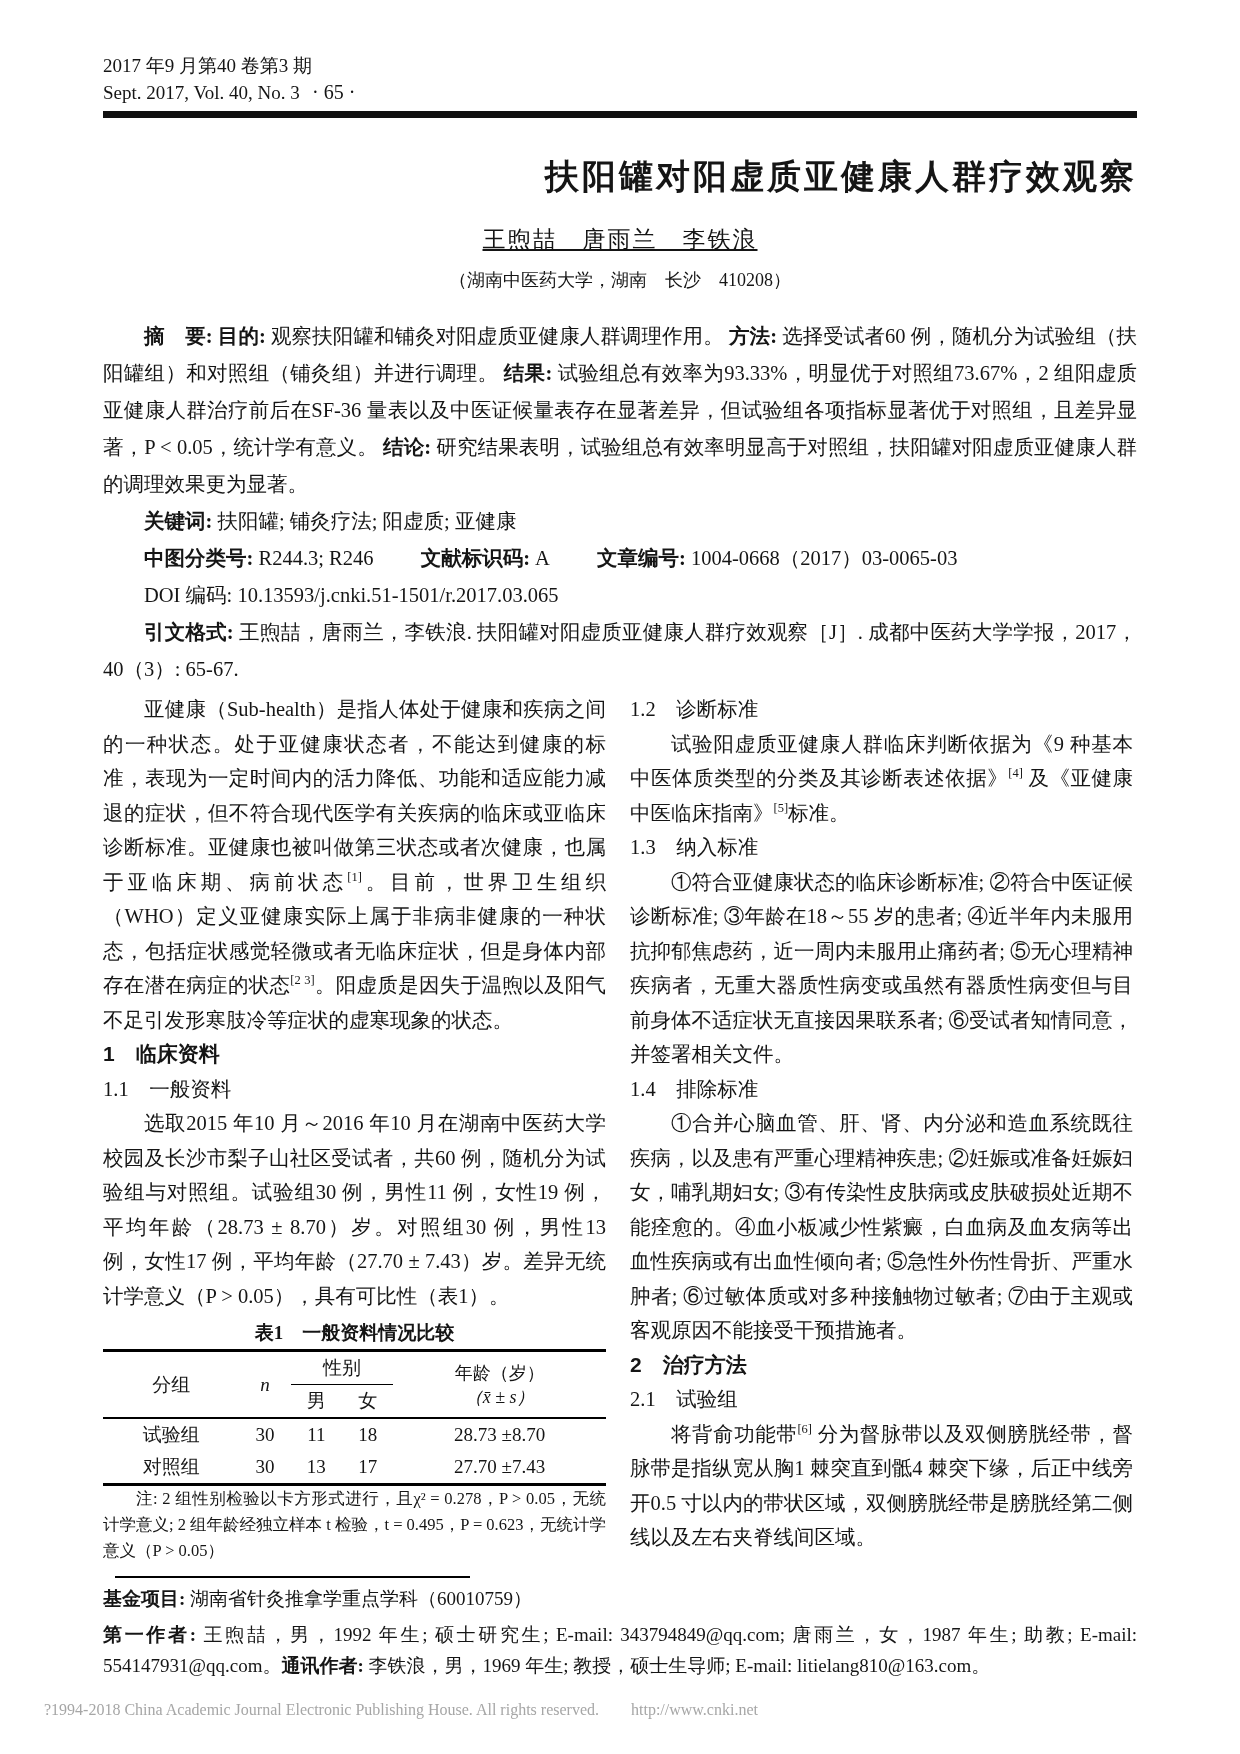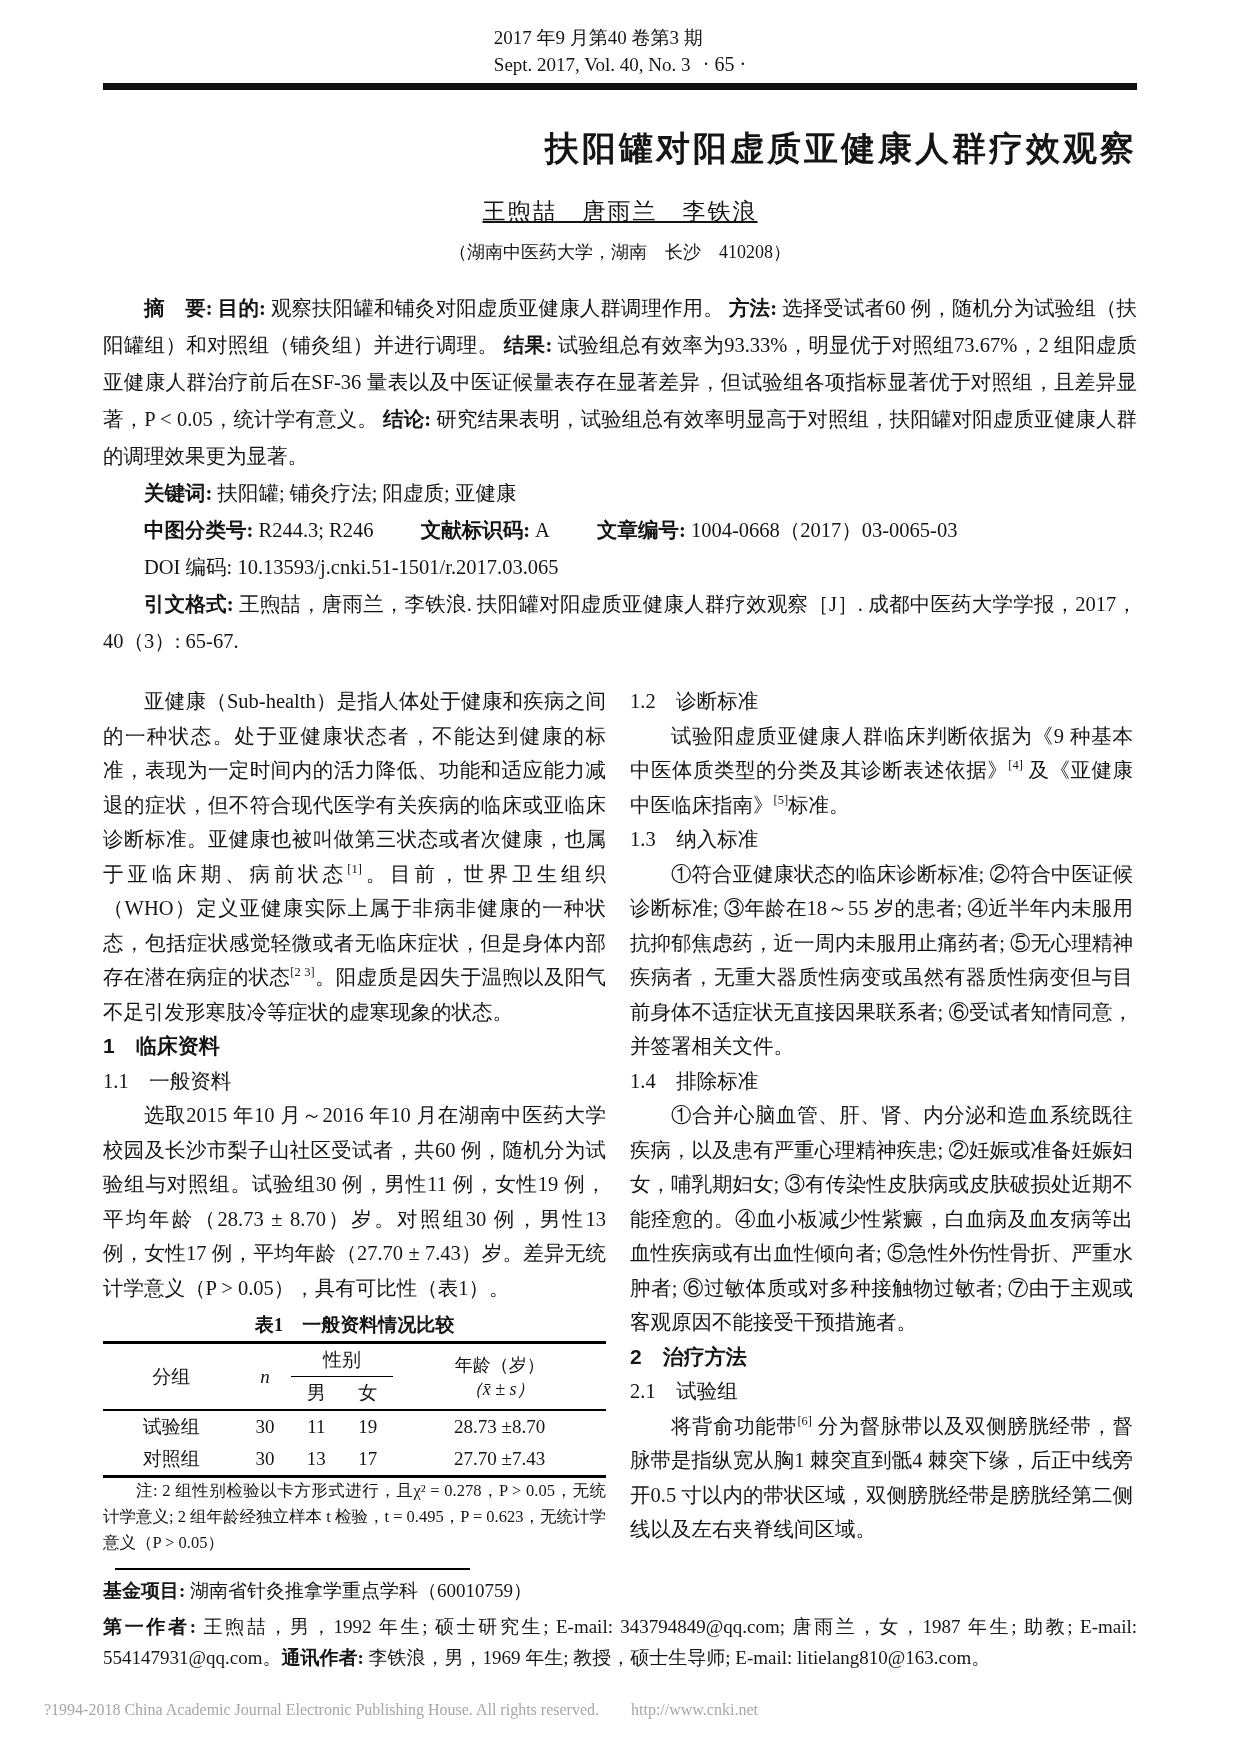--- a/index.html
+++ b/index.html
@@ -1,21 +1,21 @@
 <!DOCTYPE html>
 <html lang="zh"><head>
 <meta charset="utf-8">
 <style>
   html,body{margin:0;padding:0;background:#ffffff;}
   .page{position:relative;width:1240px;height:1754px;background:#fff;overflow:hidden;
         font-family:"Liberation Serif","DejaVu Serif",serif;color:#151515;}
   .content{padding:0 103px;}
 
   
-  .jheader{display:flex;justify-content:center;align-items:flex-end;padding-top:24px;}
+  .jheader{display:flex;justify-content:flex-start;align-items:flex-end;padding-top:52px;}
   .jheader .hleft{font-size:19px;line-height:27px;}
   .jheader .hcenter{text-align:center;font-size:19px;line-height:27px;}
   .jheader .hcenter .en{word-spacing:9px;}
   .jheader .hright{font-size:20px;line-height:27px;}
   .rule{height:7px;background:#101010;margin-top:5px;}
 
   
   .title{margin:36px 0 0;text-align:right;font-size:34px;letter-spacing:3px;font-weight:bold;
          font-family:"Liberation Sans","DejaVu Sans",sans-serif;}
   .authors{margin-top:24px;text-align:center;font-size:23px;letter-spacing:2px;text-decoration:underline;}
@@ -23,21 +23,21 @@
 
   
   .frontmatter{margin-top:26px;font-size:20.5px;line-height:37px;text-align:justify;}
   .frontmatter p{margin:0;}
   .indent{text-indent:2em;}
   .b{font-weight:bold;}
   .gap{margin-right:42px;}
   .it{font-style:italic;}
 
   
-  .cols{display:flex;gap:24px;margin-top:24px;align-items:flex-start;}
+  .cols{display:flex;gap:24px;margin-top:4px;align-items:flex-start;}
   .col{width:503px;font-size:20.5px;line-height:34.5px;text-align:justify;}
   .col p{margin:0;text-indent:2em;}
   .col .sec{font-family:"Liberation Sans","DejaVu Sans",sans-serif;font-weight:bold;
             font-size:21px;text-indent:0;margin:0;}
   .col .subsec{text-indent:0;margin:0;}
   sup{font-size:12.5px;line-height:0;}
 
   
   .tablewrap{margin-top:4px;}
   .tcaption{text-align:center;font-weight:bold;font-size:19px;line-height:32px;text-indent:0 !important;}
@@ -137,21 +137,21 @@
               <tr>
                 <th>男</th>
                 <th>女</th>
               </tr>
             </thead>
             <tbody>
               <tr>
                 <td>试验组</td>
                 <td>30</td>
                 <td>11</td>
-                <td>19</td>
+                <td>18</td>
                 <td>28.73 ±8.70</td>
               </tr>
               <tr>
                 <td>对照组</td>
                 <td>30</td>
                 <td>13</td>
                 <td>17</td>
                 <td>27.70 ±7.43</td>
               </tr>
             </tbody>

